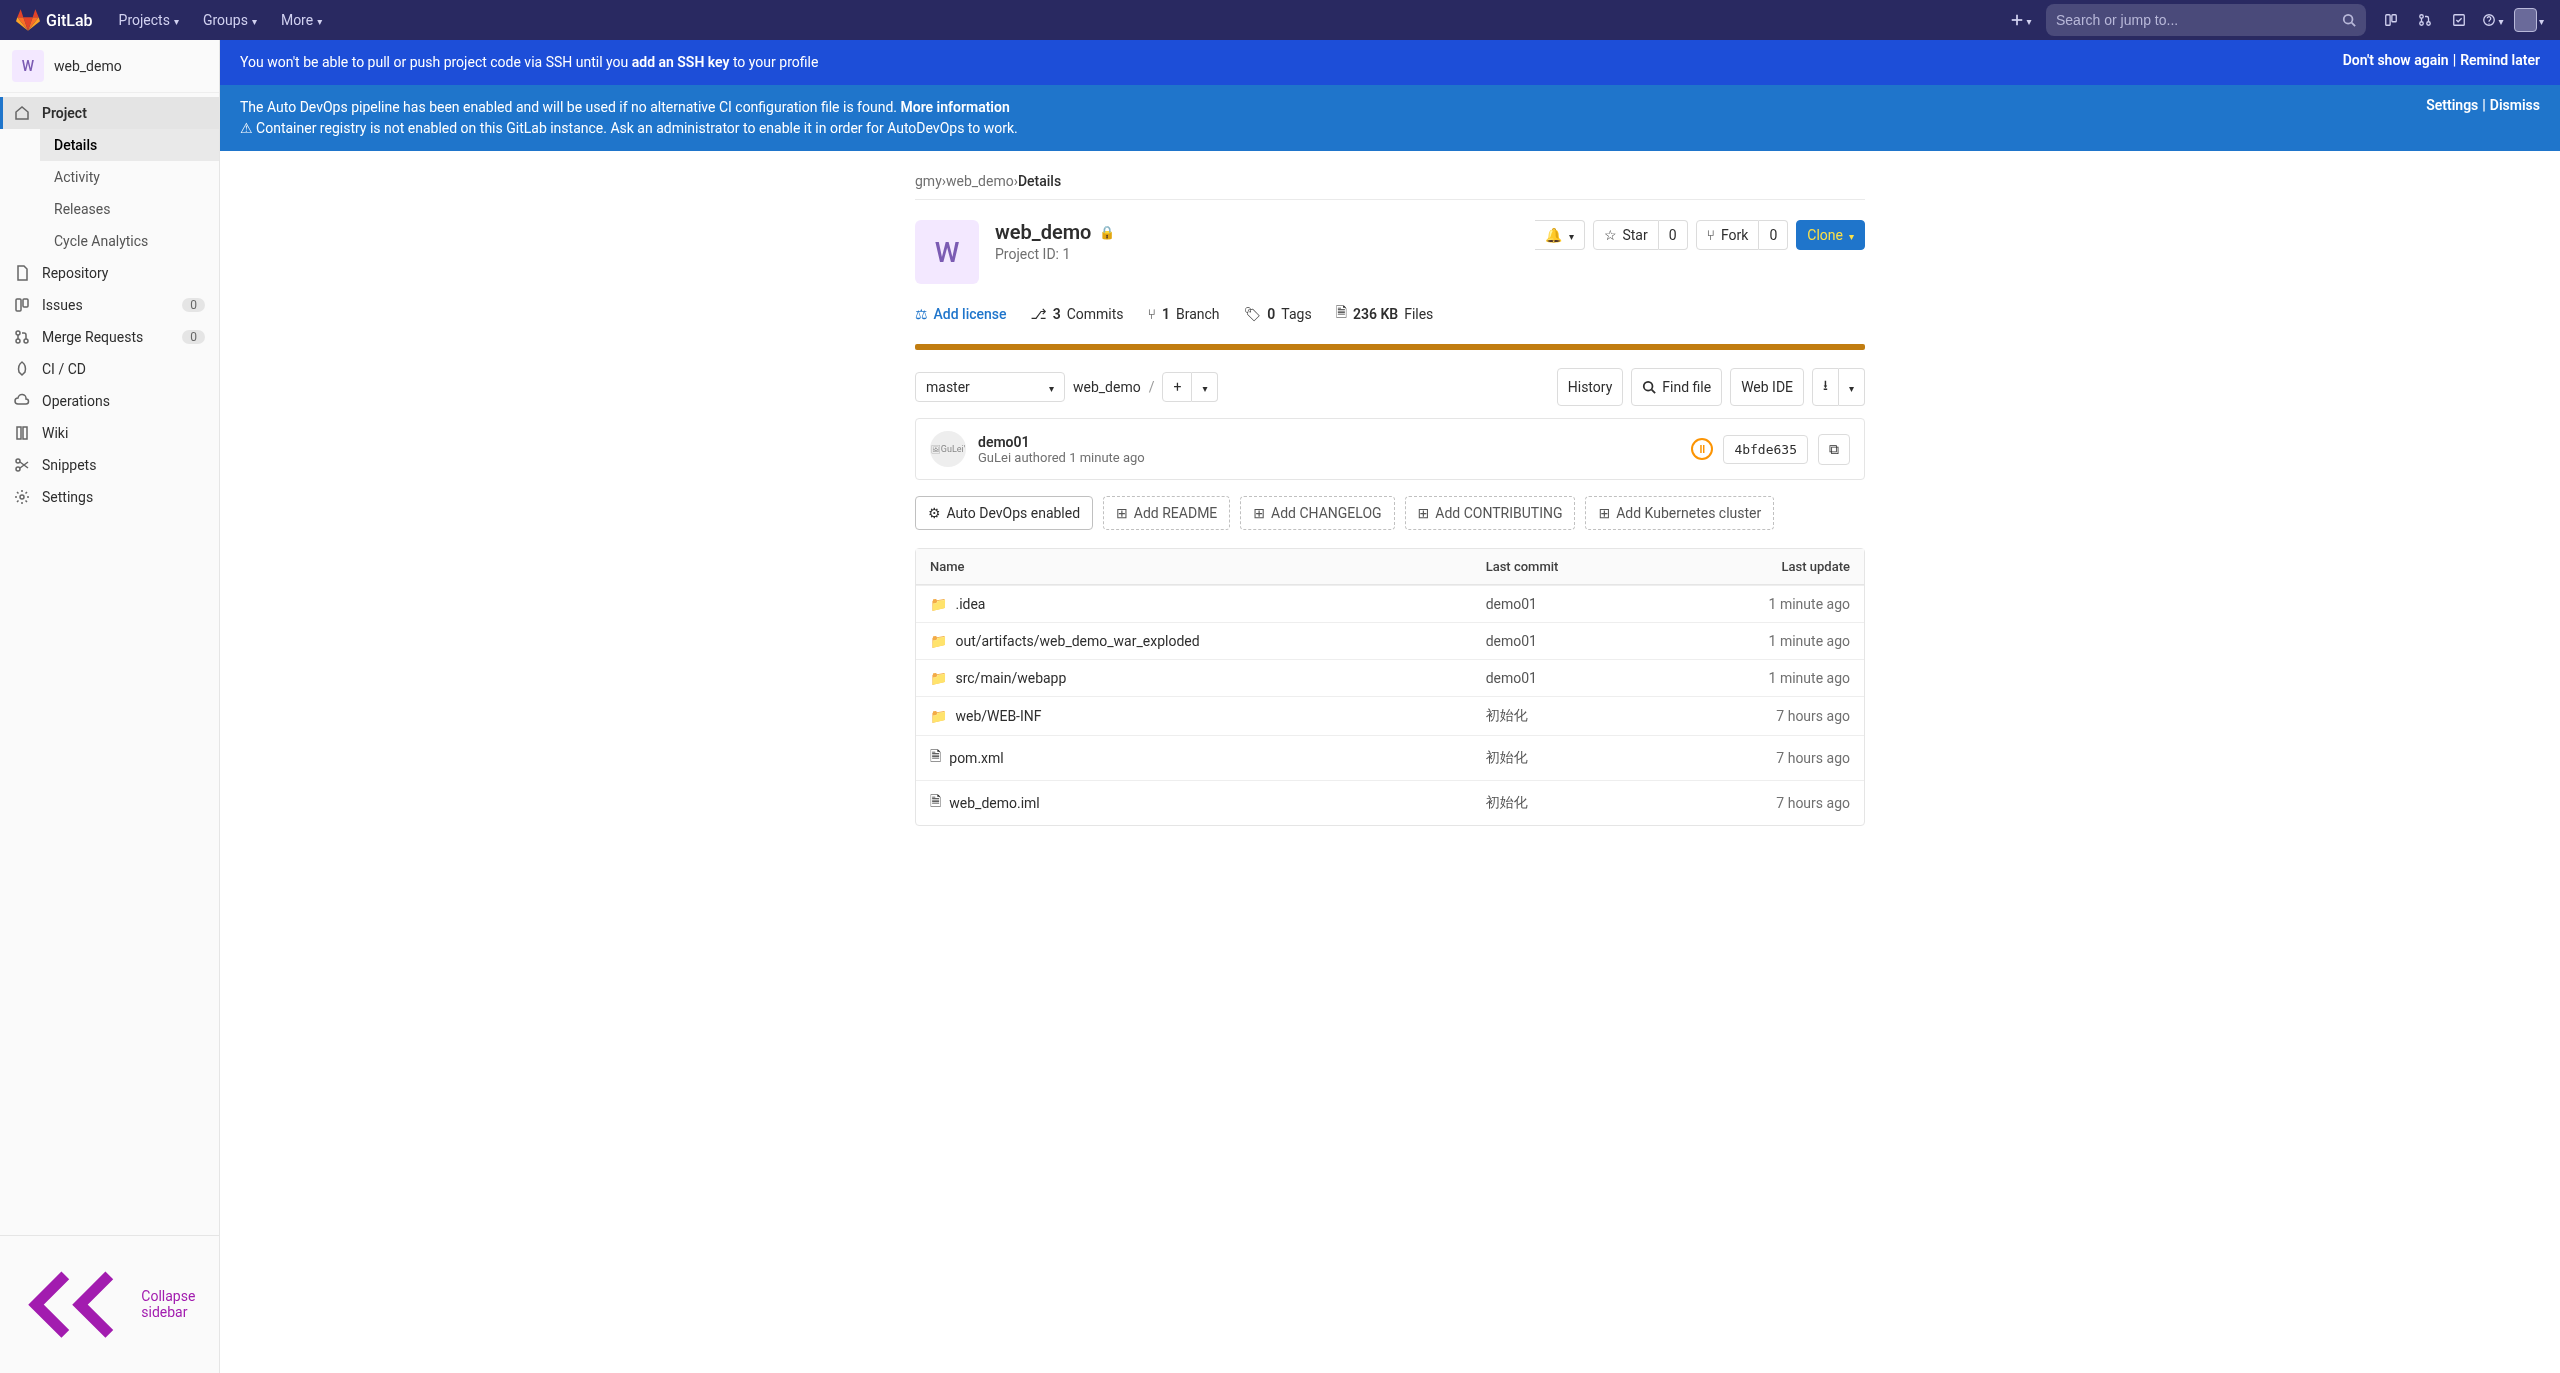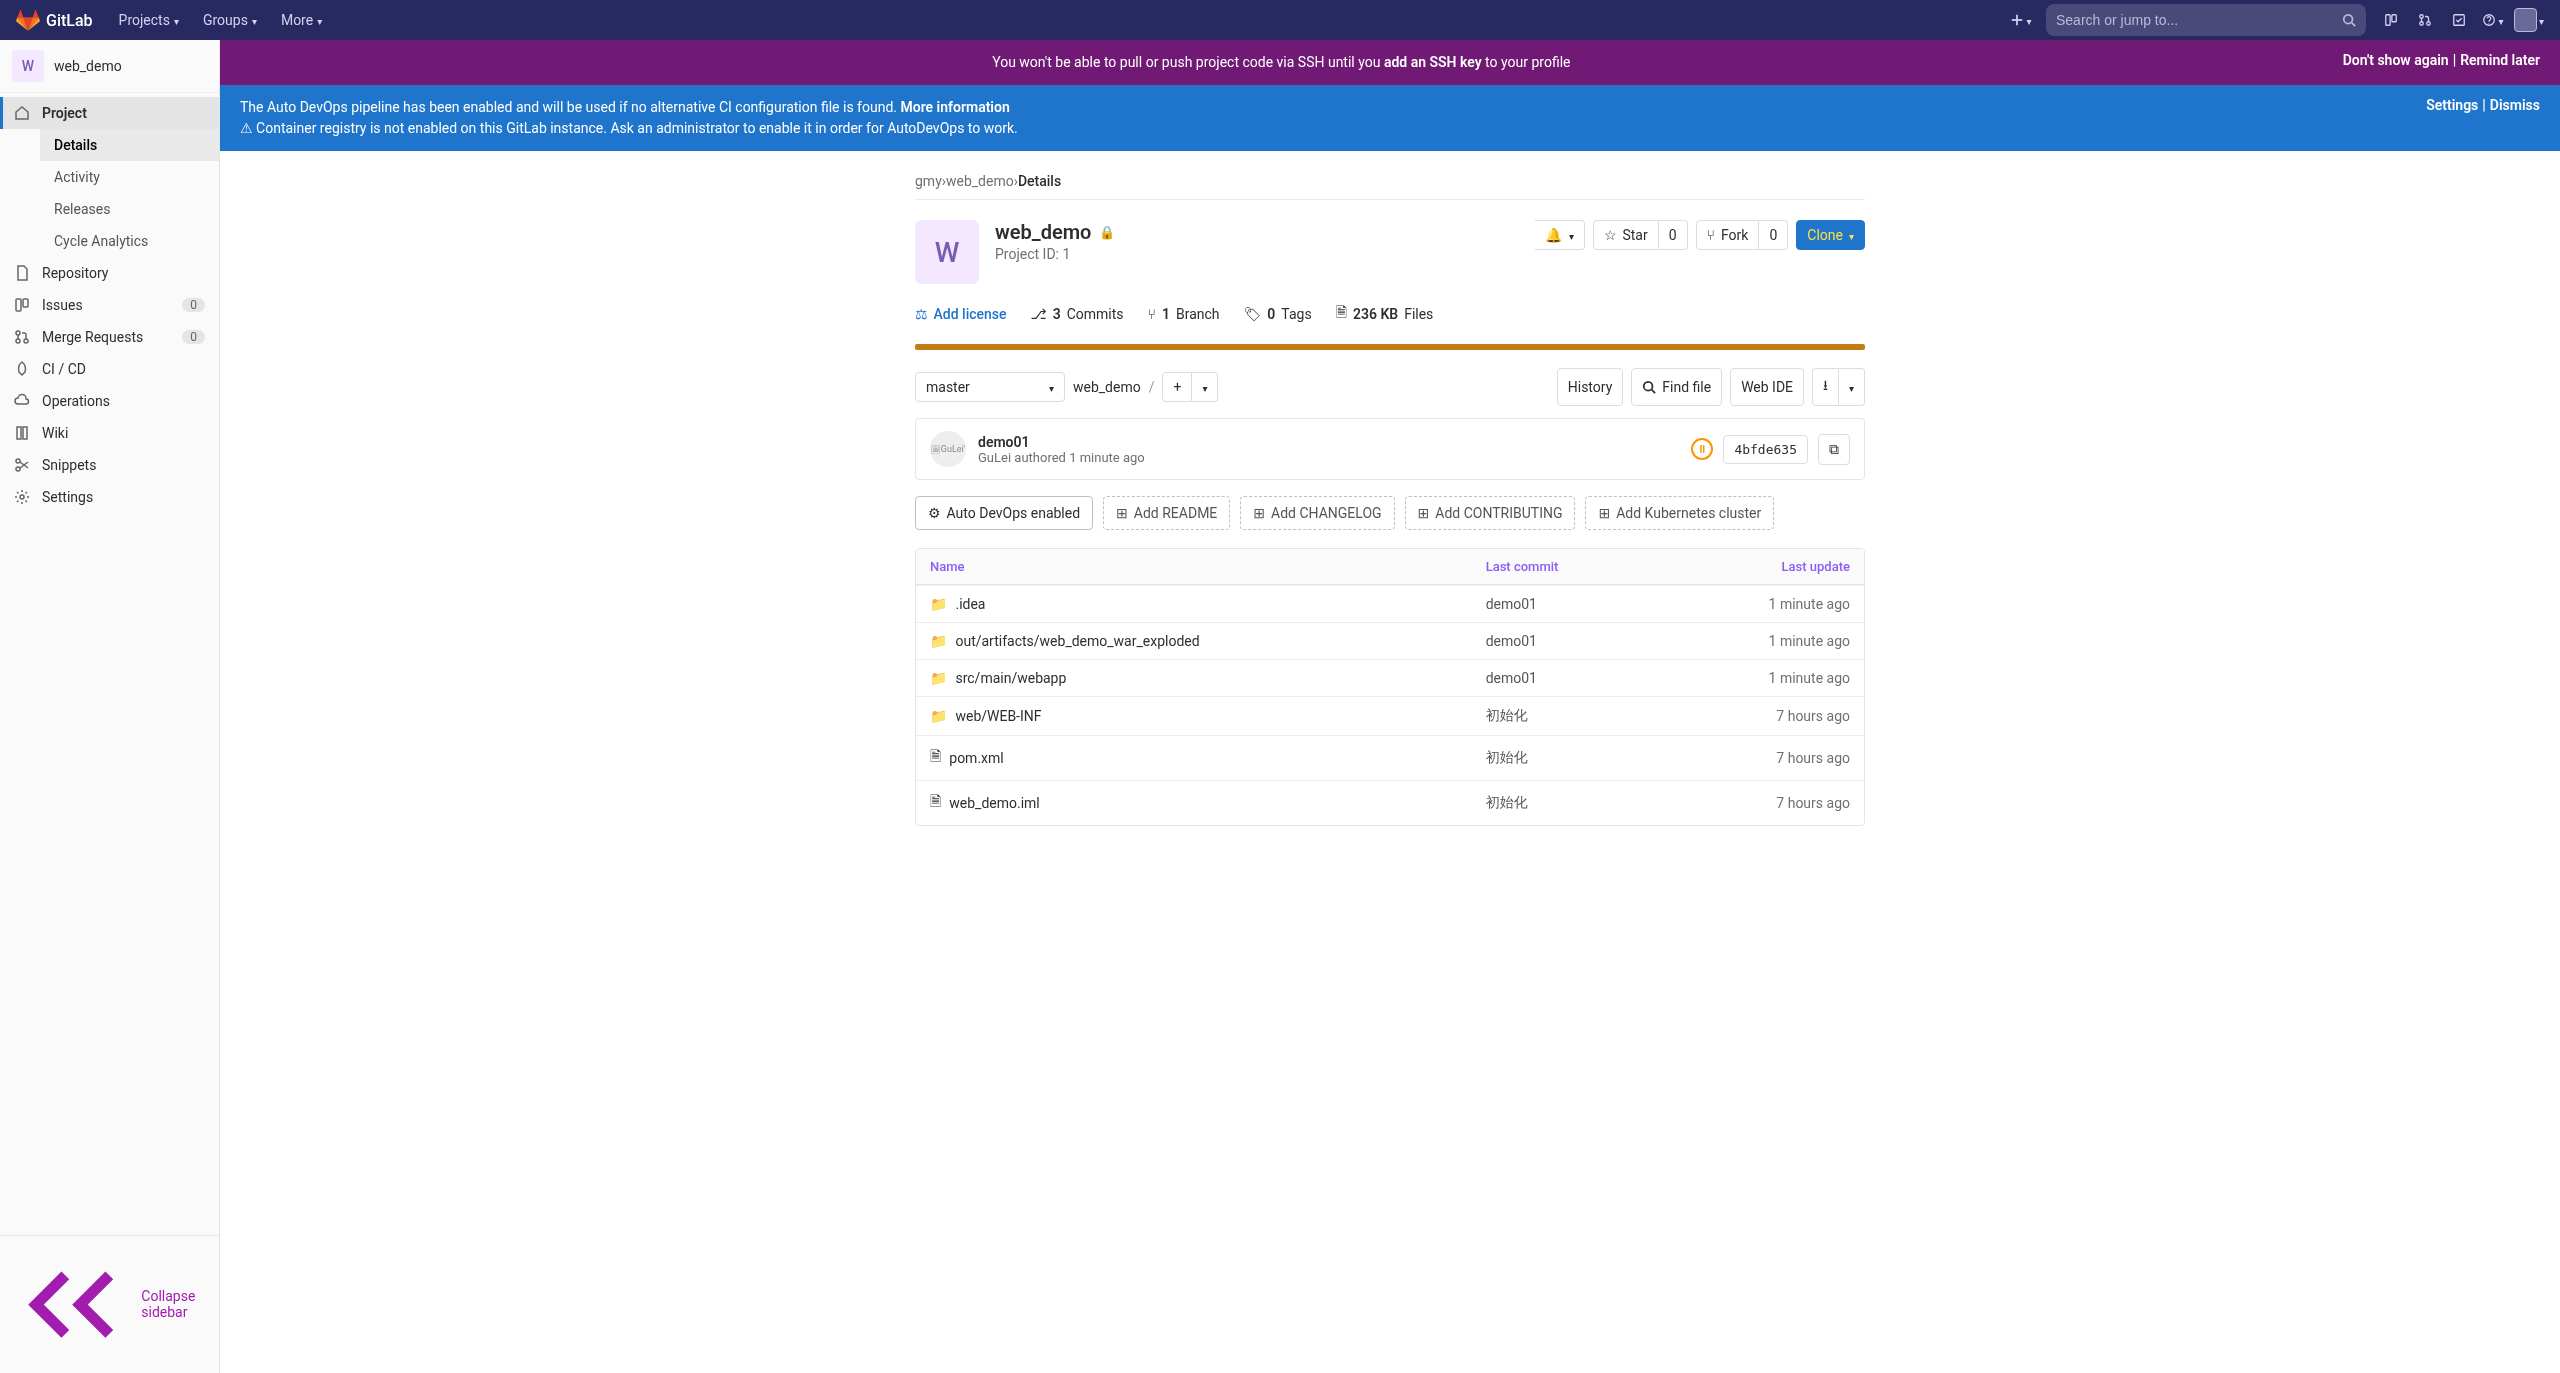--- a/index.html
+++ b/index.html
@@ -25,21 +25,21 @@
 .sidebar .item.active { background:#e4e4e4; font-weight:600; }
 .sidebar .item.active::before { content:""; position:absolute; left:0; top:0; bottom:0; width:3px; background:#1f75cb; }
 .sidebar .item .icn { width:16px; height:16px; color:#666; flex-shrink:0; }
 .sidebar .sub { padding-left:40px; }
 .sidebar .sub .subitem { padding:8px 14px; cursor:pointer; color:#555; }
 .sidebar .sub .subitem.active { background:#e9e9e9; color:#000; font-weight:500; }
 .sidebar .badge { margin-left:auto; background:#e5e5e5; border-radius:10px; padding:0 8px; font-size:12px; color:#666; min-width:20px; text-align:center; }
 .sidebar .collapse { border-top:1px solid #e5e5e5; padding:10px 14px; display:flex; align-items:center; gap:10px; color:#a21caf; cursor:pointer; }
 .main { flex:1; overflow:auto; }
 .banner { padding:12px 20px; color:#fff; display:flex; align-items:flex-start; }
-.banner.orange { background:#701a75;text-align:center; }
+.banner.orange { background:#1d4ed8; }
 .banner.blue { background:#1f75cb; }
 .banner .msg { flex:1; line-height:1.5; }
 .banner .actions { white-space:nowrap; margin-left:20px; font-weight:600; }
 .banner a { color:#fff; text-decoration:none; font-weight:600; }
 .banner .sep { margin:0 4px; }
 .content { max-width:990px; margin:0 auto; padding:12px 20px 40px; }
 .breadcrumb { padding:10px 0; color:#707070; display:flex; align-items:center; gap:0; font-size:14px; border-bottom:1px solid #eaeaea; }
 .breadcrumb .crumb { cursor:pointer; }
 .breadcrumb .last { color:#2e2e2e; font-weight:500; }
 .project-header { display:flex; align-items:flex-start; padding:20px 0 14px; gap:16px; }
@@ -66,21 +66,21 @@
 .commit-box .cmsg .title { font-weight:600; }
 .commit-box .cmsg .meta { color:#707070; font-size:13px; }
 .commit-box .cr { margin-left:auto; display:flex; align-items:center; gap:10px; }
 .pipeline-ring { width:22px; height:22px; border:2px solid #fc9403; border-radius:50%; display:flex; align-items:center; justify-content:center; color:#fc9403; font-size:10px; font-weight:700; }
 .sha-box { border:1px solid #dcdcdc; border-radius:4px; padding:6px 10px; font-family:monospace; font-size:13px; }
 .setup-row { display:flex; gap:10px; margin-bottom:18px; flex-wrap:wrap; }
 .setup-btn { border:1px dashed #c0c0c0; border-radius:4px; padding:8px 12px; display:flex; align-items:center; gap:6px; cursor:pointer; color:#555; background:#fff; }
 .setup-btn.solid { border-style:solid; color:#2e2e2e; }
 .file-table { width:100%; border:1px solid #e5e5e5; border-radius:4px; border-collapse:separate; border-spacing:0; }
 .file-table th, .file-table td { padding:10px 14px; text-align:left; }
-.file-table th { background:#fafafa; color:#8b5cf6; font-weight:500; font-size:13px; border-bottom:1px solid #e5e5e5; }
+.file-table th { background:#fafafa; color:#404040; font-weight:500; font-size:13px; border-bottom:1px solid #e5e5e5; }
 .file-table th:last-child, .file-table td:last-child { text-align:right; }
 .file-table tbody tr { border-top:1px solid #eee; }
 .file-table tbody tr td { border-top:1px solid #eee; }
 .file-table .fname { display:flex; align-items:center; gap:8px; color:#2e2e2e; cursor:pointer; }
 .file-table .commit-msg { color:#555; }
 .file-table .update { color:#707070; }
 .icn-sm { width:14px; height:14px; display:inline-block; }
 .chevron::after { content:"▾"; font-size:10px; color:inherit; }
 .lock-icon { color:#999; font-size:13px; }
 </style>

